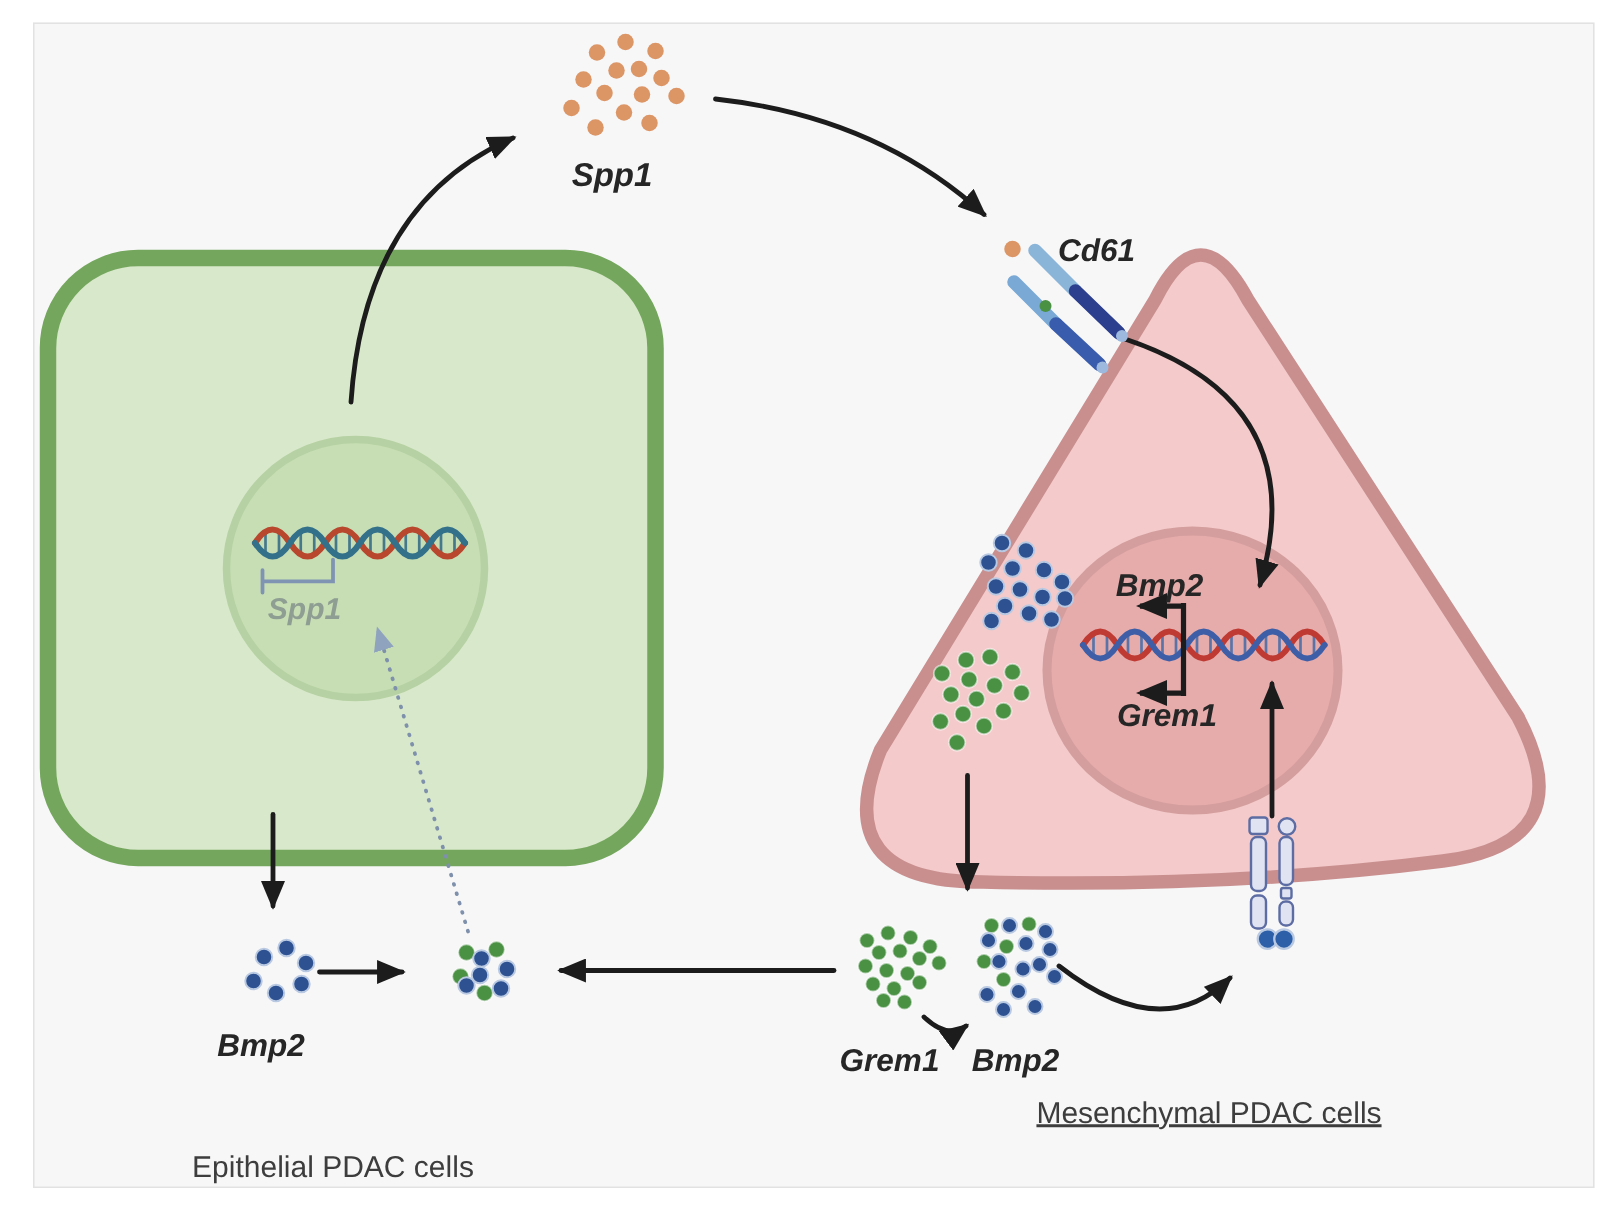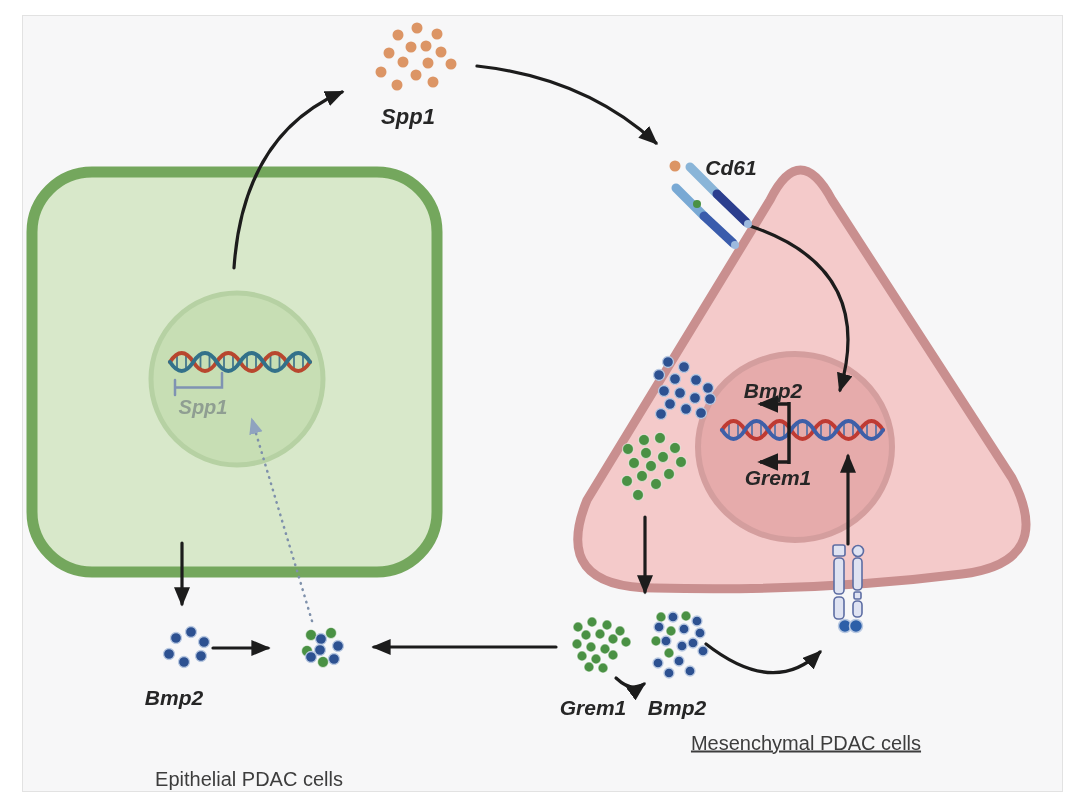--- a/index.html
+++ b/index.html
@@ -218,15 +218,15 @@
   </svg>
 
   <div class="lbl big" style="left:408px;top:117px;">Spp1</div>
   <div class="lbl" style="left:731px;top:168px;">Cd61</div>
   <div class="lbl muted" style="left:203px;top:407px;">Spp1</div>
   <div class="lbl" style="left:773px;top:391px;">Bmp2</div>
   <div class="lbl" style="left:778px;top:478px;">Grem1</div>
   <div class="lbl" style="left:174px;top:698px;">Bmp2</div>
   <div class="lbl" style="left:593px;top:708px;">Grem1</div>
   <div class="lbl" style="left:677px;top:708px;">Bmp2</div>
-  <div class="lbl cellname" style="left:249px;top:779px;">Epithelial PDAC cells</div>
+  <div class="lbl cellname" style="left:222px;top:779px;">Epithelial PDAC cells</div>
   <div class="lbl cellname" style="left:806px;top:743px;text-decoration:underline;">Mesenchymal PDAC cells</div>
 </div>
 
 </body></html>

